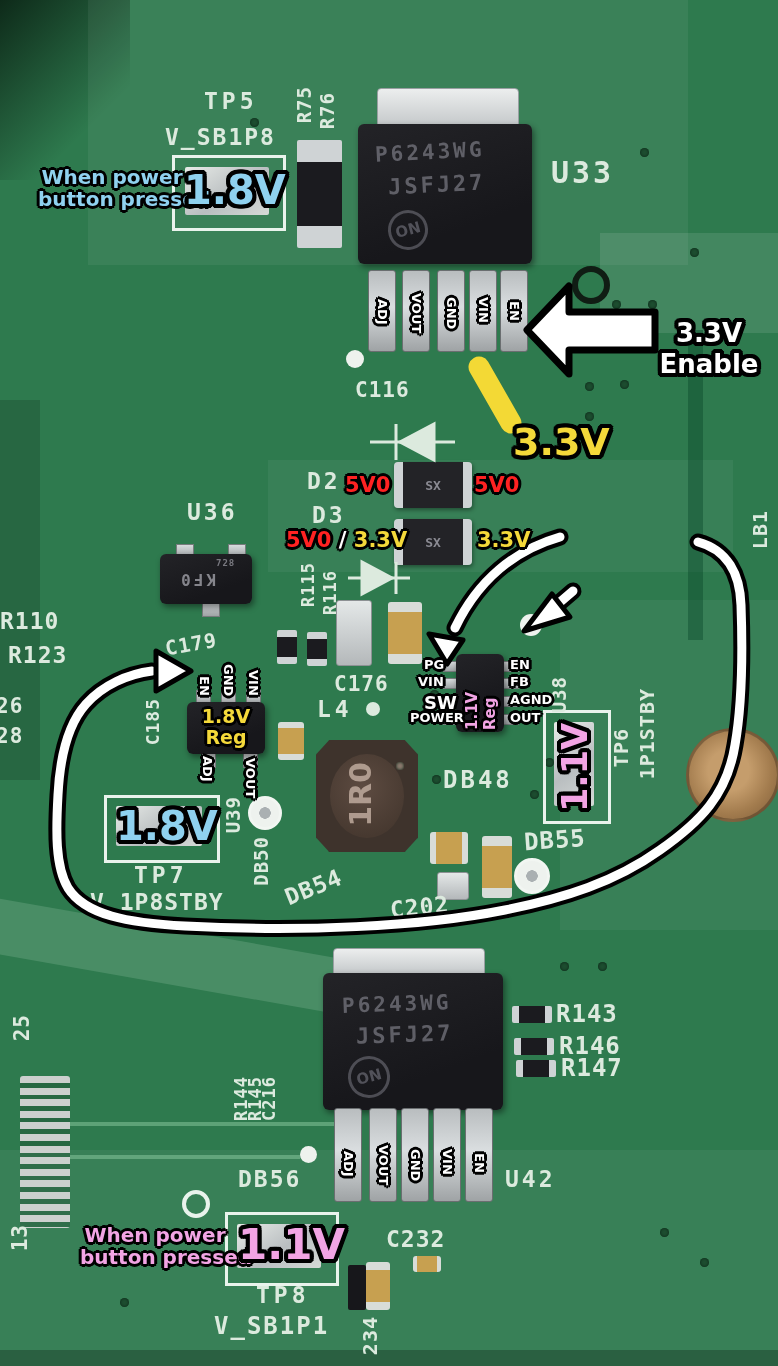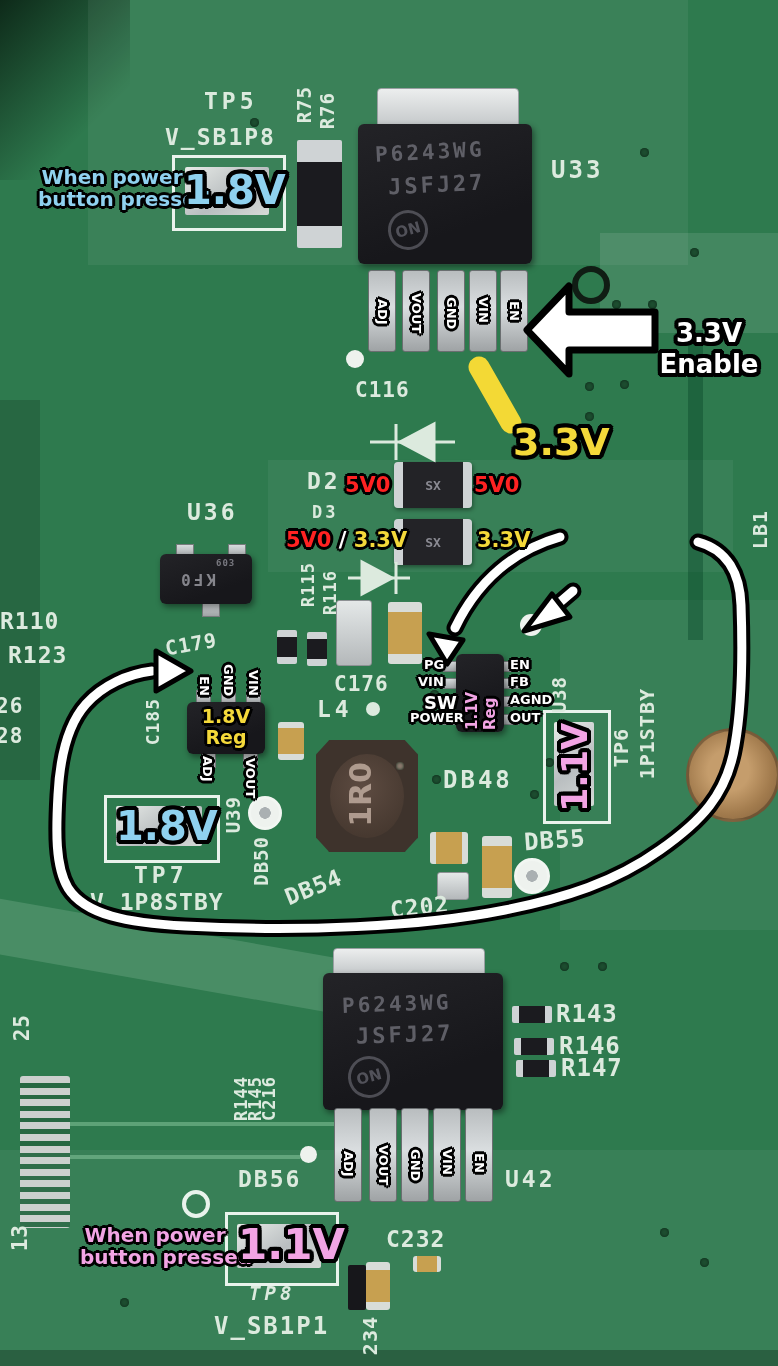--- a/index.html
+++ b/index.html
@@ -138,21 +138,21 @@
     </div>
   <div class="diode" style="left:394px;top:519px;width:78px;height:46px;">
       <span class="dmark">SX</span>
     </div>
 
   <div class="stub" style="left:176px;top:544px;width:16px;height:13px;"></div>
   <div class="stub" style="left:228px;top:544px;width:16px;height:13px;"></div>
   <div class="stub" style="left:202px;top:602px;width:16px;height:13px;"></div>
   <div class="chip" style="left:160px;top:554px;width:92px;height:50px;">
     <span class="chiptext" style="left:18px;top:16px;font-size:16px;transform:rotate(180deg);color:rgba(160,160,168,.8);">KF0</span>
-    <span class="chiptext" style="left:56px;top:4px;font-size:9px;letter-spacing:1px;color:rgba(160,160,168,.7);">603</span>
+    <span class="chiptext" style="left:56px;top:4px;font-size:9px;letter-spacing:1px;color:rgba(160,160,168,.7);">728</span>
   </div>
 
   <div class="res" style="left:277px;top:630px;width:20px;height:34px;"></div>
   <div class="res" style="left:307px;top:632px;width:20px;height:34px;"></div>
   <div class="caps" style="left:336px;top:600px;width:34px;height:64px;"></div>
   <div class="capt" style="left:388px;top:602px;width:34px;height:62px;"></div>
   <div class="capt" style="left:278px;top:722px;width:26px;height:38px;"></div>
   <div class="capth" style="left:430px;top:832px;width:38px;height:32px;"></div>
   <div class="capt" style="left:482px;top:836px;width:30px;height:62px;"></div>
   <div class="caps" style="left:437px;top:872px;width:30px;height:26px;"></div>
@@ -234,24 +234,24 @@
   <div class="pin" style="left:465px;top:1108px;height:92px;">
       <span class="pinlbl o2" style="top:44px;">EN</span>
     </div>
 
   <div class="abs" style="left:20px;top:1076px;width:50px;height:152px;z-index:2;background:repeating-linear-gradient(180deg,#ccd0ce 0 7px,rgba(0,0,0,.15) 7px 11.6px);border-radius:3px;"></div>
 
   <div class="silk" style="left:204px;top:90px;font-size:23px;letter-spacing:4px;">TP5</div>
   <div class="silk" style="left:165px;top:126px;font-size:23px;letter-spacing:2px;">V_SB1P8</div>
   <div class="silk vert-up" style="left:295px;top:86px;font-size:19px;">R75</div>
   <div class="silk vert-up" style="left:318px;top:92px;font-size:19px;">R76</div>
-  <div class="silk" style="left:551px;top:158px;font-size:24px;letter-spacing:3px;">U33</div>
+  <div class="silk" style="left:551px;top:158px;font-size:30px;letter-spacing:3px;">U33</div>
   <div class="silk" style="left:355px;top:380px;">C116</div>
   <div class="silk" style="left:307px;top:470px;font-size:23px;letter-spacing:3px;">D2</div>
-  <div class="silk" style="left:312px;top:504px;font-size:17px;letter-spacing:3px;">D3</div>
+  <div class="silk" style="left:312px;top:504px;font-size:23px;letter-spacing:3px;">D3</div>
   <div class="silk" style="left:187px;top:501px;font-size:23px;letter-spacing:3px;">U36</div>
   <div class="silk" style="left:0;top:610px;font-size:23px;">R110</div>
   <div class="silk" style="left:8px;top:644px;font-size:23px;">R123</div>
   <div class="silk" style="left:-4px;top:696px;">26</div>
   <div class="silk" style="left:-4px;top:726px;">28</div>
   <div class="silk" style="left:165px;top:634px;font-size:20px;transform:rotate(-10deg);">C179</div>
   <div class="silk vert-up" style="left:300px;top:562px;font-size:17px;">R115</div>
   <div class="silk vert-up" style="left:322px;top:570px;font-size:17px;">R116</div>
   <div class="silk vert-up" style="left:750px;top:510px;font-size:20px;">LB1</div>
   <div class="silk vert-up" style="left:144px;top:698px;font-size:18px;">C185</div>
@@ -272,21 +272,21 @@
   <div class="silk" style="left:556px;top:1002px;font-size:24px;">R143</div>
   <div class="silk" style="left:559px;top:1034px;font-size:24px;">R146</div>
   <div class="silk" style="left:561px;top:1056px;font-size:24px;">R147</div>
   <div class="silk vert-up" style="left:233px;top:1076px;font-size:17px;">R144</div>
   <div class="silk vert-up" style="left:247px;top:1076px;font-size:17px;">R145</div>
   <div class="silk vert-up" style="left:261px;top:1076px;font-size:17px;">C216</div>
   <div class="silk" style="left:238px;top:1168px;font-size:23px;letter-spacing:2px;">DB56</div>
   <div class="silk" style="left:505px;top:1168px;font-size:23px;letter-spacing:3px;">U42</div>
   <div class="silk" style="left:386px;top:1228px;font-size:23px;">C232</div>
   <div class="silk vert-up" style="left:360px;top:1316px;font-size:20px;">234</div>
-  <div class="silk" style="left:249px;top:1284px;font-size:19px;letter-spacing:4px;font-style:italic;">TP8</div>
+  <div class="silk" style="left:256px;top:1284px;font-size:23px;letter-spacing:4px;">TP8</div>
   <div class="silk" style="left:214px;top:1314px;font-size:24px;letter-spacing:2px;">V_SB1P1</div>
   <div class="silk vert-up" style="left:12px;top:1014px;">25</div>
   <div class="silk vert-up" style="left:10px;top:1224px;">13</div>
 
   <svg class="overlay" width="778" height="1366" viewBox="0 0 778 1366">
 
     <g stroke="#dceade" stroke-width="3" fill="#dceade">
       <line x1="370" y1="442" x2="455" y2="442"></line>
       <polygon points="434,424 434,460 400,442"></polygon>
       <line x1="396" y1="424" x2="396" y2="460"></line>

